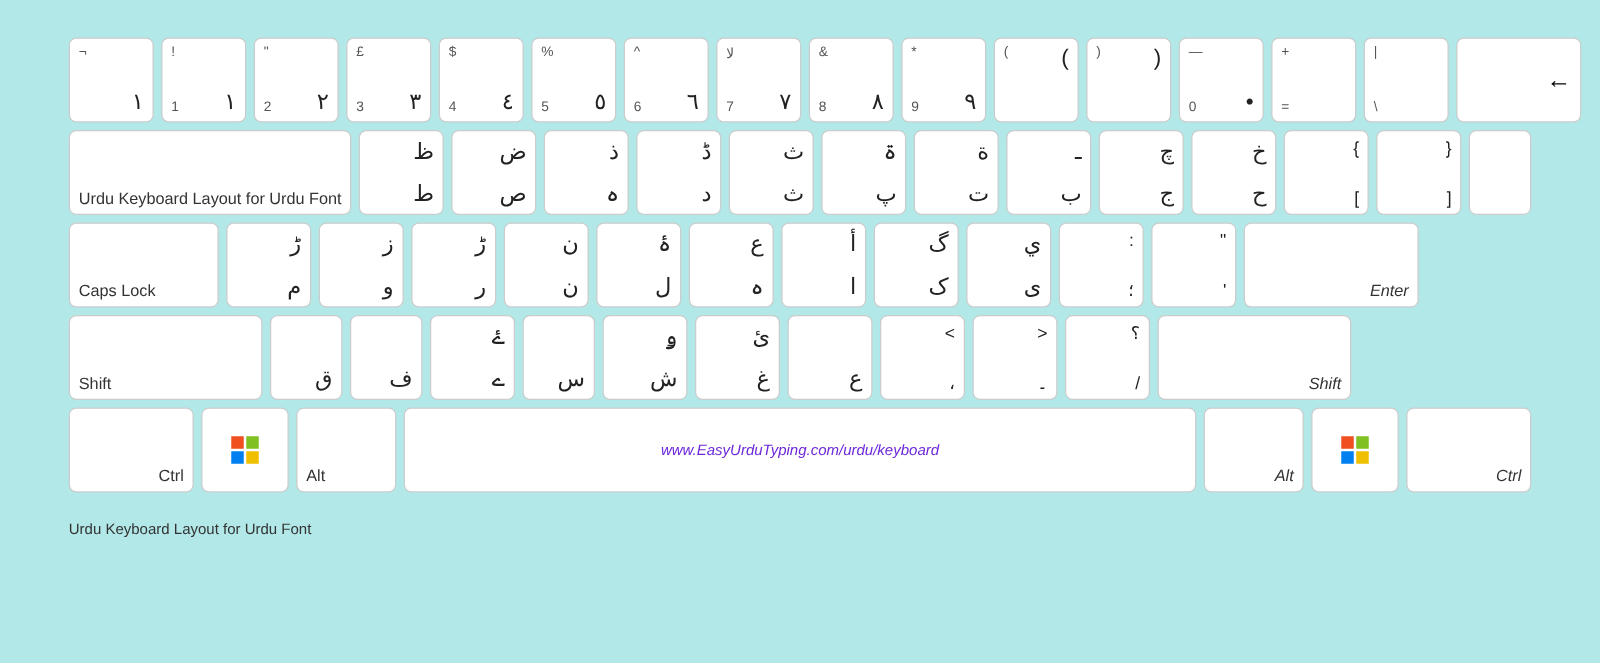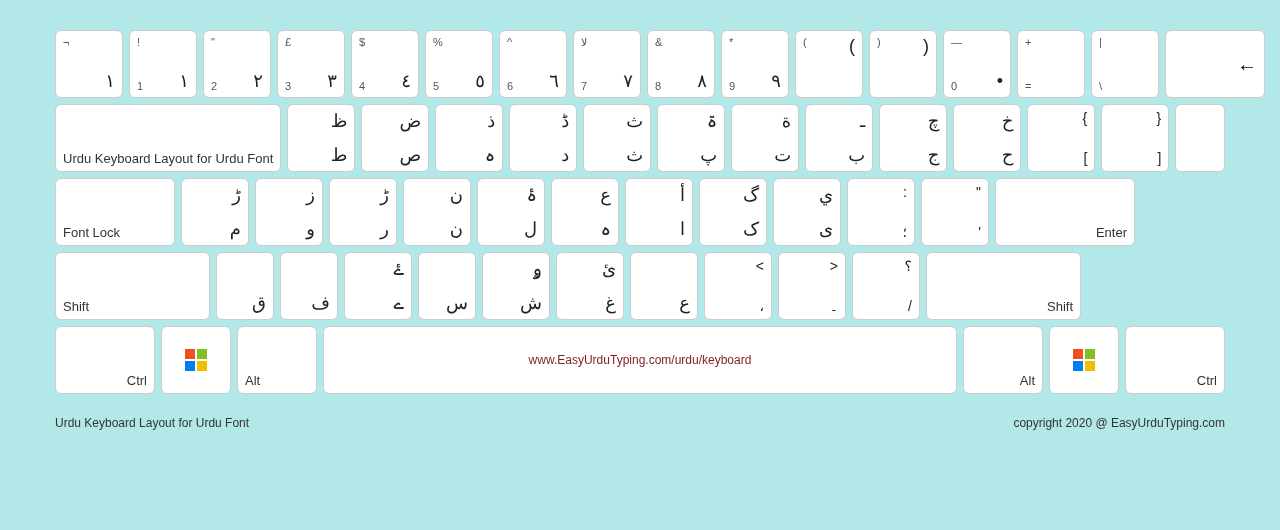--- a/index.html
+++ b/index.html
@@ -108,20 +108,21 @@
       font-size: 13px;
       color: #333;
     }
     .key-enter-label {
       display: flex;
       align-items: flex-end;
       justify-content: flex-end;
       height: 100%;
       font-size: 13px;
       color: #333;
+      font-style: italic;
     }
   </style>
 </head>
 <body>
 
 <div class="keyboard-container">
 
   <div class="key-row">
 
     <div class="key key-standard">
@@ -440,21 +441,21 @@
       </div>
     </div>
 
     <div class="key" style="flex:1">
     </div>
   </div>
 
   <div class="key-row">
 
     <div class="key key-capslock">
-      <div class="key-no-char" style="font-size:13px;color:#333;display:flex;align-items:flex-end">Font Lock</div>
+      <div class="key-no-char" style="font-size:13px;color:#333;display:flex;align-items:flex-end">Caps Lock</div>
     </div>
 
     <div class="key key-standard">
       <div class="dual-char">
         <div class="top" style="text-align:right;font-size:18px;color:#222;direction:rtl">ڑ</div>
         <div class="bottom" style="justify-content:flex-end">
             <span class="arabic">م</span>
           </div>
       </div>
     </div>
@@ -670,21 +671,21 @@
             <div></div>
         </div>
       </div>
     </div>
 
     <div class="key key-alt">
       <div class="key-no-char">Alt</div>
     </div>
 
     <div class="key key-space">
-      <div style="display:flex;align-items:center;justify-content:center;height:100%;font-size:12px;color:#7f1d1d;">www.EasyUrduTyping.com/urdu/keyboard</div>
+      <div style="display:flex;align-items:center;justify-content:center;height:100%;font-size:12px;color:#6d28d9;font-style:italic;">www.EasyUrduTyping.com/urdu/keyboard</div>
     </div>
 
     <div class="key key-alt">
       <div class="key-enter-label">Alt</div>
     </div>
 
     <div class="key key-win">
       <div style="display:flex;align-items:center;justify-content:center;height:100%;">
         <div class="win-logo">
           <div></div>
@@ -697,14 +698,13 @@
 
     <div class="key key-ctrl">
       <div class="key-enter-label">Ctrl</div>
     </div>
   </div>
 
 </div>
 
 <div class="footer">
   <span>Urdu Keyboard Layout for Urdu Font</span>
-  <span>copyright 2020 @ EasyUrduTyping.com</span>
 </div>
 
 </body></html>

